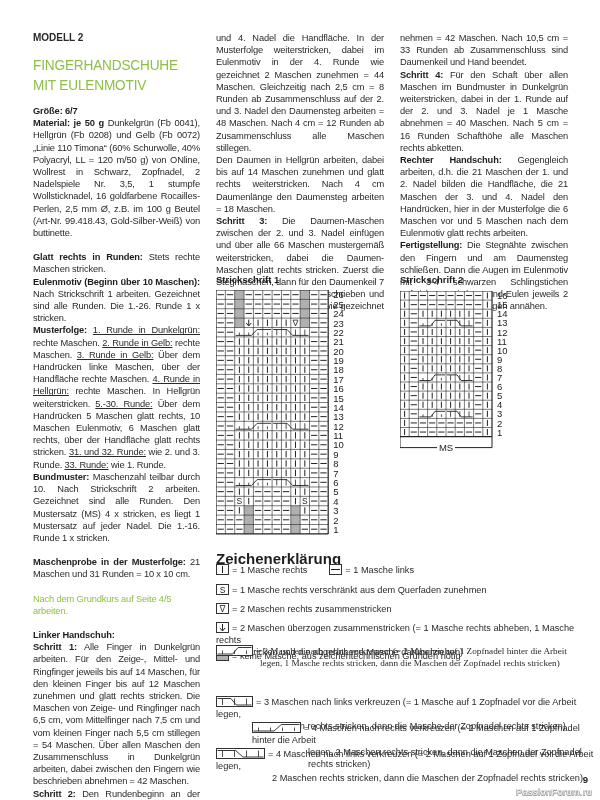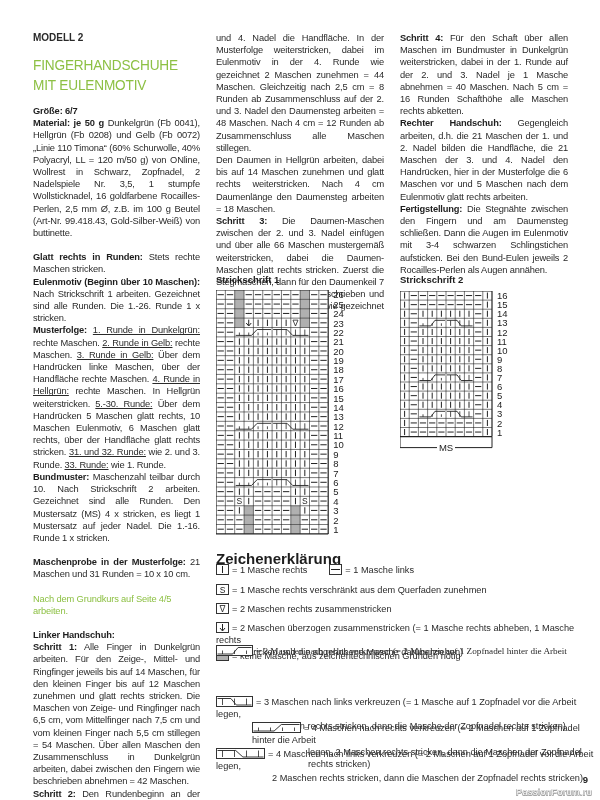--- a/index.html
+++ b/index.html
@@ -49,20 +49,21 @@
   <p><b>Schritt 2:</b><span> Den Rundenbeginn an der Handkante (= Mitte des kleinen Fingers) markieren. Die 21 Maschen der 1. und 2. Nadel bilden den Handrücken, die 21 Maschen der 3.</span></p>
 </div>
 
 <div class="col" style="left:216px; top:32px; width:168px;">
   <p>und 4. Nadel die Handfläche. In der Musterfolge weiterstricken, dabei im Eulenmotiv in der 4. Runde wie gezeichnet 2 Maschen zunehmen = 44 Maschen. Gleichzeitig nach 2,5 cm = 8 Runden ab Zusammenschluss auf der 2. und 3. Nadel den Daumensteg arbeiten = 48 Maschen. Nach 4 cm = 12 Runden ab Zusammenschluss alle Maschen stillegen.</p>
   <p>Den Daumen in Hellgrün arbeiten, dabei bis auf 14 Maschen zunehmen und glatt rechts weiterstricken. Nach 4 cm Daumenlänge den Daumensteg arbeiten = 18 Maschen.</p>
   <p><b>Schritt 3:</b><span> Die Daumen-Maschen zwischen der 2. und 3. Nadel einfügen und über alle 66 Maschen mustergemäß weiterstricken, dabei die Daumen-Maschen glatt rechts stricken. Zuerst die Stegmaschen, dann für den Daumenkeil 7 x in jeder 2. Runde wie beschrieben und im Eulenmotiv 2 Maschen wie gezeichnet ab-</span></p>
 </div>
 
 <div class="col" style="left:400px; top:32px; width:168px;">
+  <p>nehmen = 42 Maschen. Nach 10,5 cm = 33 Runden ab Zusammenschluss sind Daumenkeil und Hand beendet.</p>
   <p><b>Schritt 4:</b><span> Für den Schaft über allen Maschen im Bundmuster in Dunkelgrün weiterstricken, dabei in der 1. Runde auf der 2. und 3. Nadel je 1 Masche abnehmen = 40 Maschen. Nach 5 cm = 16 Runden Schafthöhe alle Maschen rechts abketten.</span></p>
   <p><b>Rechter Handschuh:</b><span> Gegengleich arbeiten, d.h. die 21 Maschen der 1. und 2. Nadel bilden die Handfläche, die 21 Maschen der 3. und 4. Nadel den Handrücken, hier in der Musterfolge die 6 Maschen vor und 5 Maschen nach dem Eulenmotiv glatt rechts arbeiten.</span></p>
   <p><b>Fertigstellung:</b><span> Die Stegnähte zwischen den Fingern und am Daumensteg schließen. Dann die Augen im Eulenmotiv mit 3-4 schwarzen Schlingstichen aufsticken. Bei den Bund-Eulen jeweils 2 Rocailles-Perlen als Augen annähen.</span></p>
 </div>
 
 <div class="chart-title" style="left:216px; top:274px;">Strickschrift 1</div>
 <div class="chart" id="chart1" style="left:216px; top:290px;">
     <svg width="136.2" height="245.88000000000002">
       <rect x="0" y="0" width="112.19999999999999" height="243.88000000000002" fill="#ffffff"></rect>
       <line x1="1.5" y1="4.69" x2="7.85" y2="4.69" stroke="#222" stroke-width="1"></line>
@@ -739,21 +740,21 @@
         </svg><span>= keine Masche, aus zeichentechnischen Gründen nötig</span></span></div>
     <div class="legend" style="top: 645px; font-family: Liberation Serif, serif;"><span><svg width="37" height="11" style="display: inline-block; vertical-align: -2px; margin-right: 3px;">
           <rect x="0.5" y="0.5" width="36" height="10" fill="#fff"></rect>
           <line x1="6.5" y1="5.5" x2="6.5" y2="9" stroke="#222" stroke-width="0.8"></line>
           <line x1="18.5" y1="5.5" x2="18.5" y2="9" stroke="#222" stroke-width="0.8"></line>
           <line x1="30.5" y1="5.5" x2="30.5" y2="9" stroke="#222" stroke-width="0.8"></line>
           <line x1="1.5" y1="9" x2="16.7" y2="9" stroke="#222" stroke-width="0.9"></line>
           <line x1="16.7" y1="9" x2="22.099999999999998" y2="2.5" stroke="#222" stroke-width="0.9"></line>
           <line x1="22.099999999999998" y1="2.5" x2="35.5" y2="2.5" stroke="#222" stroke-width="0.9"></line>
           <rect x="0.5" y="0.5" width="36" height="10" fill="none" stroke="#333" stroke-width="1"></rect>
-        </svg><span>= 3 Maschen nach rechts verkreuzen (= 2 Maschen auf 1 Zopfnadel hinter die Arbeit</span></span></div>
+        </svg><span>= 3 Maschen nach rechts verkreuzen (= 2 Maschen auf 1 Zopfnadel hinter die Arbeit</span></span><span class="lg-indent" style="padding-left: 44px;">legen, 1 Masche rechts stricken, dann die Maschen der Zopfnadel rechts stricken)</span></div>
     <div class="legend" style="top: 696px;"><span><svg width="37" height="11" style="display: inline-block; vertical-align: -2px; margin-right: 3px;">
           <rect x="0.5" y="0.5" width="36" height="10" fill="#fff"></rect>
           <line x1="6.5" y1="2.5" x2="6.5" y2="9" stroke="#222" stroke-width="0.8"></line>
           <line x1="18.5" y1="2.5" x2="18.5" y2="9" stroke="#222" stroke-width="0.8"></line>
           <line x1="30.5" y1="2.5" x2="30.5" y2="9" stroke="#222" stroke-width="0.8"></line>
           <line x1="1.5" y1="2.5" x2="14.9" y2="2.5" stroke="#222" stroke-width="0.9"></line>
           <line x1="14.9" y1="2.5" x2="20.3" y2="9" stroke="#222" stroke-width="0.9"></line>
           <line x1="20.3" y1="9" x2="35.5" y2="9" stroke="#222" stroke-width="0.9"></line>
           <rect x="0.5" y="0.5" width="36" height="10" fill="none" stroke="#333" stroke-width="1"></rect>
         </svg><span>= 3 Maschen nach links verkreuzen (= 1 Masche auf 1 Zopfnadel vor die Arbeit legen,</span></span><span class="lg-indent" style="padding-left: 44px;">2 Maschen rechts stricken, dann die Masche der Zopfnadel rechts stricken)</span></div>

